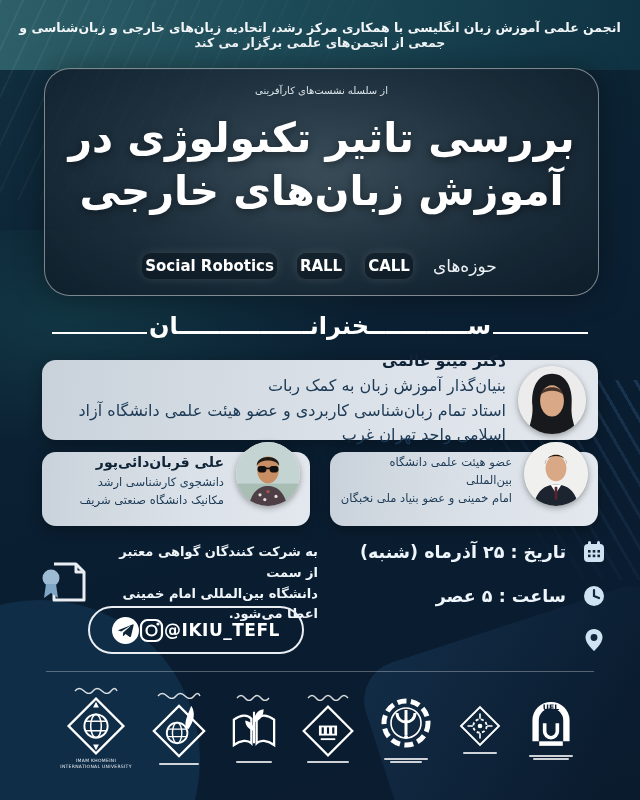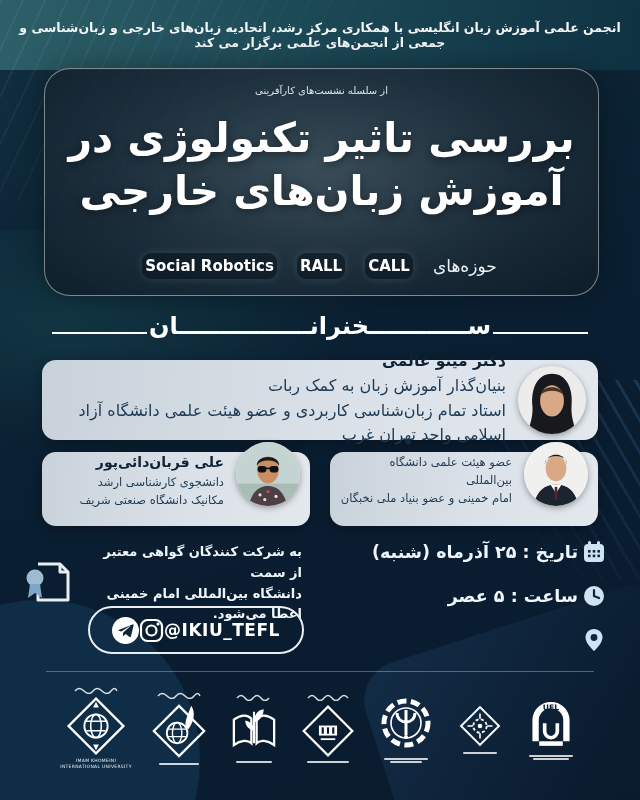--- a/index.html
+++ b/index.html
@@ -61,25 +61,25 @@
   .sp-role{font-size:16px;color:#1c3a56;line-height:1.55;}
   .card-half{width:268px;height:74px;top:452px;padding:2px 86px 10px 10px;box-sizing:border-box;
     text-align:right;}
   .card-half .avatar{position:absolute;right:10px;top:-10px;width:64px;height:64px;}
   .card-half .sp-name{font-size:14px;}
   .card-half .sp-role{font-size:11.5px;}
   .card-h-right{left:330px;}
   .card-h-left{left:42px;}
 
   .details{position:absolute;right:34px;top:540px;width:300px;}
-  .detail-row{display:flex;align-items:center;gap:4px;margin-bottom:20px;}
+  .detail-row{display:flex;align-items:center;gap:16px;margin-bottom:20px;}
   .detail-row svg{flex:0 0 24px;}
   .detail-text{font-size:17.5px;font-weight:bold;color:#eef5fb;}
 
-  .certificate{position:absolute;left:22px;top:542px;width:280px;display:flex;align-items:center;gap:17px;}
+  .certificate{position:absolute;left:38px;top:542px;width:280px;display:flex;align-items:center;gap:17px;}
   .cert-text{flex:1;text-align:right;font-size:13px;font-weight:bold;color:#f0f5f9;line-height:1.6;}
   .cert-icon{flex:0 0 52px;}
 
   .social-pill{position:absolute;left:88px;top:606px;width:212px;height:44px;
     border:2px solid #e9eef3;border-radius:24px;display:flex;align-items:center;
     justify-content:center;gap:0;direction:ltr;cursor:pointer;}
   .handle{font-size:17px;font-weight:bold;letter-spacing:.5px;color:#fff;font-family:"DejaVu Sans",sans-serif;}
 
   .divider{position:absolute;left:46px;right:46px;top:671px;height:1px;background:rgba(255,255,255,.3);}
 

